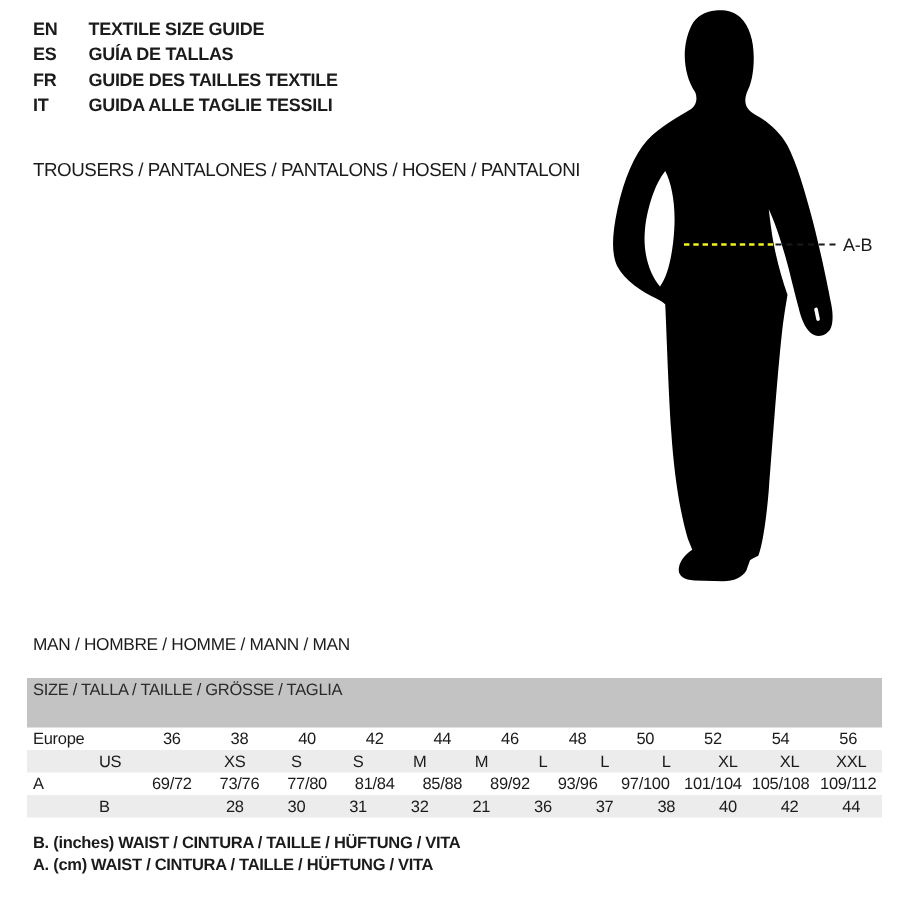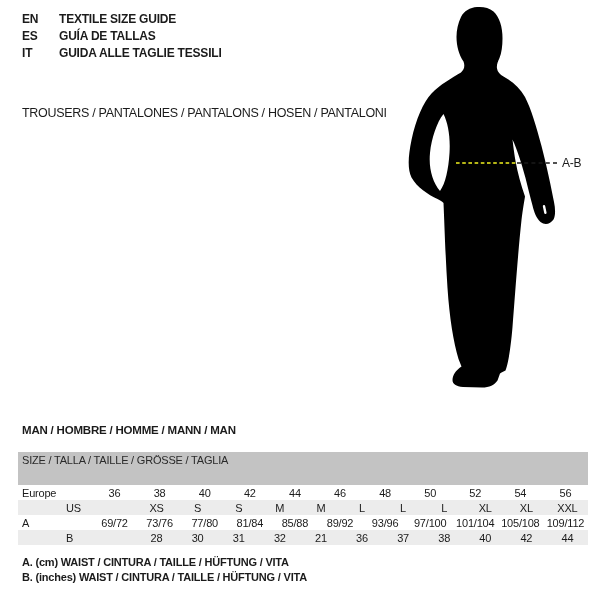--- a/index.html
+++ b/index.html
@@ -11,21 +11,21 @@
   .lang-list{position:absolute;top:11px;left:22px;}
   .lang-row{display:flex;line-height:17px;font-size:12px;font-weight:bold;letter-spacing:-0.2px;}
   .lang-code{width:37px;flex:0 0 37px;}
   .product-line{
     position:absolute;top:106px;left:22px;font-size:12.5px;font-weight:normal;letter-spacing:-0.3px;
   }
   
   .figure-svg{position:absolute;top:0;left:0;width:600px;height:600px;}
   .ab-label{position:absolute;left:562px;top:156px;font-size:12px;font-weight:normal;letter-spacing:-0.2px;}
   
-  .section-title{position:absolute;top:424px;left:22px;font-size:11.5px;font-weight:bold;letter-spacing:-0.2px;}
+  .section-title{position:absolute;top:424px;left:22px;font-size:11.5px;font-weight:normal;letter-spacing:-0.2px;}
   
   .size-table{position:absolute;top:452px;left:18px;width:570px;}
   .table-header-bar{
     height:33px;line-height:16px;background:#c3c3c3;
     font-size:11px;padding-left:4px;letter-spacing:-0.2px;color:#2a2a2a;box-sizing:border-box;
   }
   .table-row{
     display:grid;grid-template-columns:74px repeat(11,1fr);
     height:15px;line-height:16.6px;font-size:11px;letter-spacing:-0.2px;
   }
@@ -41,20 +41,24 @@
 <div class="canvas">
 
   <div class="lang-list">
     <div class="lang-row">
       <span class="lang-code">EN</span>
       <span class="lang-label">TEXTILE SIZE GUIDE</span>
     </div>
     <div class="lang-row">
       <span class="lang-code">ES</span>
       <span class="lang-label">GUÍA DE TALLAS</span>
+    </div>
+    <div class="lang-row">
+      <span class="lang-code">FR</span>
+      <span class="lang-label">GUIDE DES TAILLES TEXTILE</span>
     </div>
     <div class="lang-row">
       <span class="lang-code">IT</span>
       <span class="lang-label">GUIDA ALLE TAGLIE TESSILI</span>
     </div>
   </div>
 
   <div class="product-line">TROUSERS / PANTALONES / PANTALONS / HOSEN / PANTALONI</div>
 
   <svg class="figure-svg" viewBox="0 0 600 600" aria-hidden="true">
@@ -169,17 +173,17 @@
       <span class="cell">36</span>
       <span class="cell">37</span>
       <span class="cell">38</span>
       <span class="cell">40</span>
       <span class="cell">42</span>
       <span class="cell">44</span>
     </div>
   </div>
 
   <div class="footnotes">
+    <div>B. (inches) WAIST / CINTURA / TAILLE / HÜFTUNG / VITA</div>
     <div>A. (cm) WAIST / CINTURA / TAILLE / HÜFTUNG / VITA</div>
-    <div>B. (inches) WAIST / CINTURA / TAILLE / HÜFTUNG / VITA</div>
   </div>
 
 </div>
 
 </body></html>

